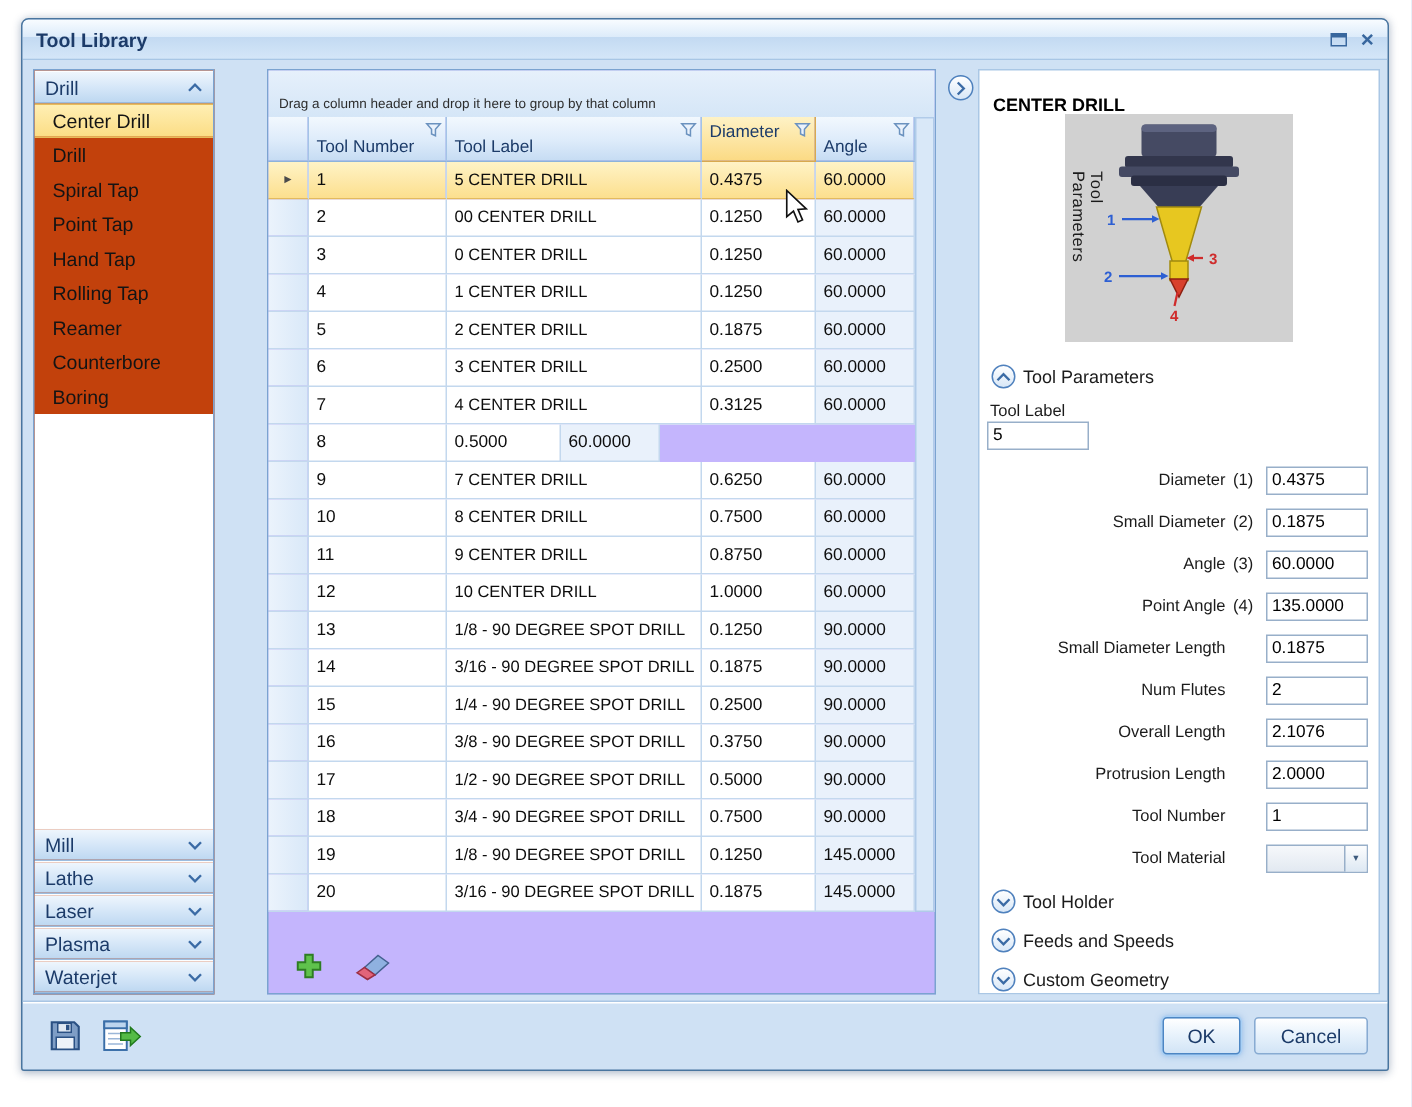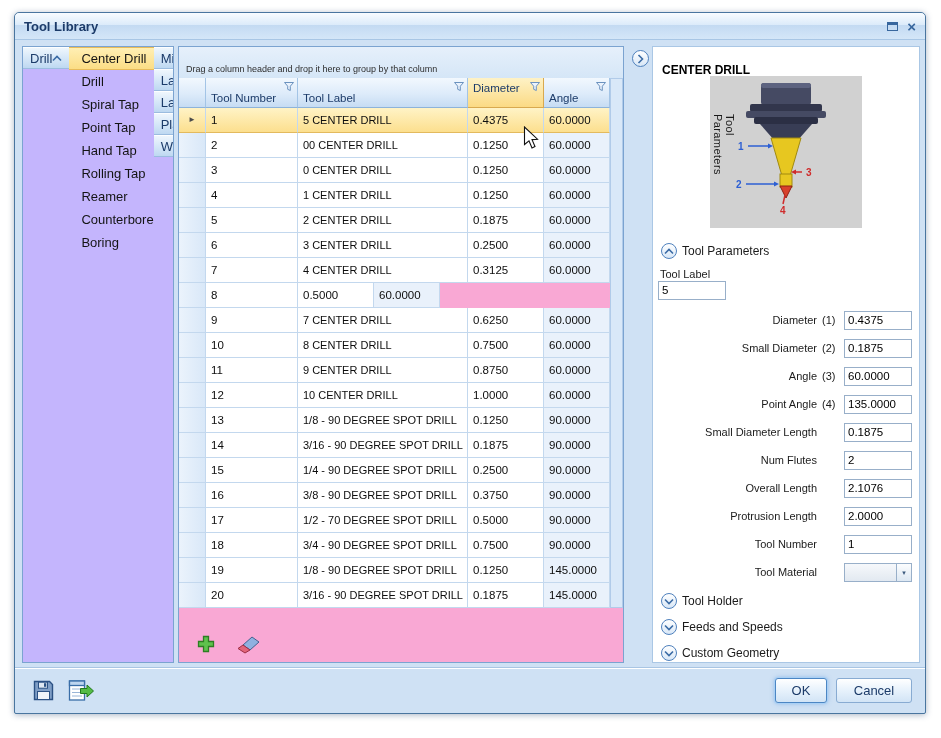--- a/index.html
+++ b/index.html
@@ -8,30 +8,30 @@
 
 .window{position:absolute;left:14px;top:12px;width:912px;height:702px;background:#cfe1f4;border:1px solid #49759f;border-radius:5px 5px 2px 2px;box-shadow:0 1px 6px rgba(40,70,110,.4);overflow:hidden;}
 
 .titlebar{position:absolute;left:0;top:0;width:100%;height:27px;border-radius:4px 4px 0 0;background:linear-gradient(#f8fcff,#dcebfa 45%,#c3daf2 46%,#d4e6f8);border-bottom:1px solid #a8c6e5;display:flex;align-items:center;padding:0 9px;}
 .title{font-size:13px;color:#1c3b69;font-weight:bold;}
 .winbtns{margin-left:auto;display:flex;align-items:center;gap:9px;}
 .winbtn{display:inline-flex;align-items:center;justify-content:center;}
 .maxbox{display:inline-block;width:11px;height:9px;border:1px solid #38679e;border-top-width:3px;}
 .closex{font-size:15px;line-height:1;color:#38679e;font-weight:bold;}
 
-.sidebar{position:absolute;left:7px;top:33px;width:152px;height:617px;background:#c4b5fd;border:1px solid #7ba3d0;display:flex;flex-direction:row;overflow:hidden;}
+.sidebar{position:absolute;left:7px;top:33px;width:121px;height:617px;background:#c2410c;border:1px solid #7ba3d0;display:flex;flex-direction:column;overflow:hidden;}
 .acc-header{flex:0 0 22px;height:22px;background:linear-gradient(#eff6fd,#d6e7f8 50%,#bed8f1);border-bottom:1px solid #9bbcdf;border-top:1px solid #fdfeff;display:flex;align-items:center;padding:0 7px;font-size:13px;color:#1c3b69;}
 .acc-header .chev{margin-left:auto;display:flex;align-items:center;}
 .acc-items{flex:0 0 auto;}
 .side-item{height:23px;line-height:23px;padding-left:12px;font-size:13px;color:#141414;white-space:nowrap;}
 .side-item.ind1{}
 .side-item.sel{background:linear-gradient(#ffefb4,#fbdd85);border-top:1px solid #e7bb5a;border-bottom:1px solid #e7bb5a;line-height:21px;}
 .acc-spacer{flex:1 1 auto;background:#fff;}
 
-.grid-panel{position:absolute;left:163px;top:33px;width:446px;height:617px;background:#f9a8d4;border:1px solid #7ba3d0;}
+.grid-panel{position:absolute;left:163px;top:33px;width:446px;height:617px;background:#c4b5fd;border:1px solid #7ba3d0;}
 .group-hint{position:absolute;left:0;top:0;width:100%;height:31px;background:linear-gradient(#e6f0fb,#d5e6f7);}
 .group-hint span{position:absolute;left:7px;bottom:4px;font-size:9px;color:#2e2e2e;}
 .grid-header{position:absolute;left:0;top:31px;height:30px;display:flex;}
 .gh-cell{position:relative;height:30px;background:linear-gradient(#f2f8fe,#ddebfa 55%,#c6dcf3);border-right:1px solid #a3c4e6;border-bottom:1px solid #8db3da;}
 .gh-ind{width:27px;}
 .gh-label{position:absolute;left:5px;bottom:3px;font-size:11.5px;color:#1c3b69;white-space:nowrap;}
 .gh-cell.hl{background:linear-gradient(#fef2c6,#fbda84);border-right-color:#d8a94f;border-bottom-color:#d8a94f;}
 .gh-cell.hl .gh-label{top:4px;bottom:auto;}
 .funnel{position:absolute;right:2px;top:3px;}
 
@@ -307,21 +307,21 @@
         <div class="grid-row">
           <div class="cell ind"></div>
           <div class="cell c0">16</div>
           <div class="cell c1">3/8 - 90 DEGREE SPOT DRILL</div>
           <div class="cell c2">0.3750</div>
           <div class="cell c3">90.0000</div>
         </div>
         <div class="grid-row">
           <div class="cell ind"></div>
           <div class="cell c0">17</div>
-          <div class="cell c1">1/2 - 70 DEGREE SPOT DRILL</div>
+          <div class="cell c1">1/2 - 90 DEGREE SPOT DRILL</div>
           <div class="cell c2">0.5000</div>
           <div class="cell c3">90.0000</div>
         </div>
         <div class="grid-row">
           <div class="cell ind"></div>
           <div class="cell c0">18</div>
           <div class="cell c1">3/4 - 90 DEGREE SPOT DRILL</div>
           <div class="cell c2">0.7500</div>
           <div class="cell c3">90.0000</div>
         </div>

